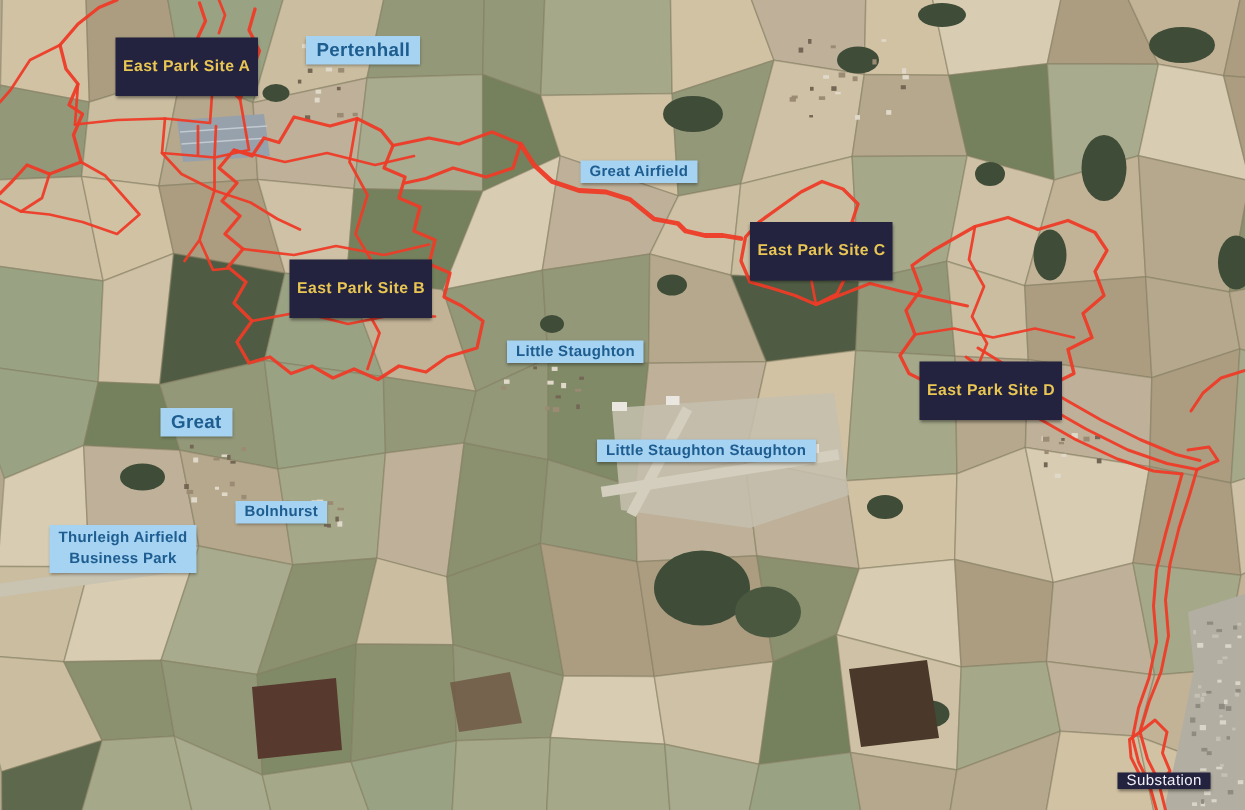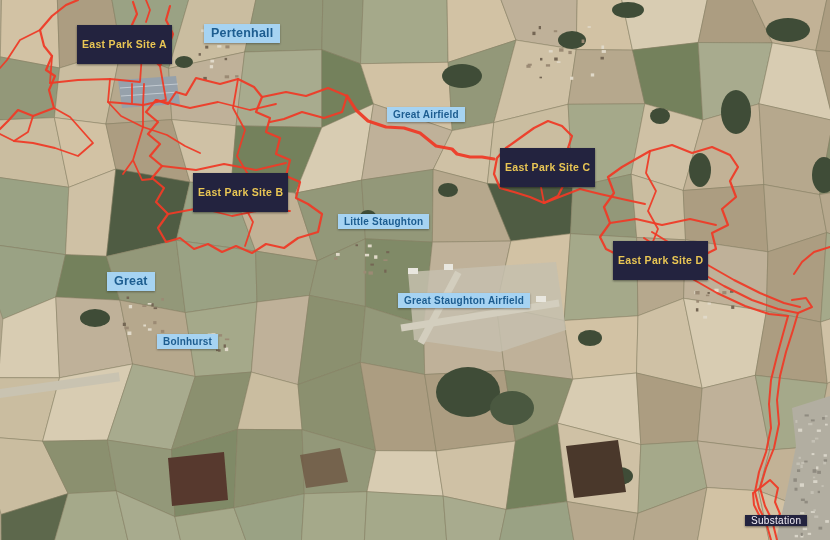--- a/index.html
+++ b/index.html
@@ -433,19 +433,21 @@
     </g>
   </svg>
 
   <div id="labels">
       <div class="site-label" style="left: 77px; top: 25px;">East Park Site A</div>
       <div class="site-label" style="left: 193px; top: 125px; margin-top: 48px;">East Park Site B</div>
       <div class="site-label" style="left: 500px; top: 148px;">East Park Site C</div>
       <div class="site-label" style="left: 613px; top: 210px; margin-top: 31px;">East Park Site D</div>
       <div class="place-label large" style="left: 204px; top: 24px;">Pertenhall</div>
       <div class="place-label" style="left: 387px; top: 107px;">Great Airfield</div>
-      <div class="place-label" style="left: 338px; top: 214px;">Little Staughton</div>
-      <div class="place-label" style="left: 398px; top: 293px;">Great Staughton Airfield</div>
+      <div class="place-label" style="left: 338px; top: 227px;">Little Staughton</div>
+      <div class="place-label" style="left: 398px; top: 293px;">Little Staughton Staughton</div>
       <div class="place-label large" style="left: 107px; top: 272px;">Great</div>
       <div class="place-label" style="left: 157px; top: 334px;">Bolnhurst</div>
+      <div class="place-label multiline" style="left: 33px; top: 350px;">Thurleigh Airfield
+Business Park</div>
       <div class="substation-label" style="left: 745px; top: 515px;">Substation</div>
     </div>
 </div>
 
 </body></html>

